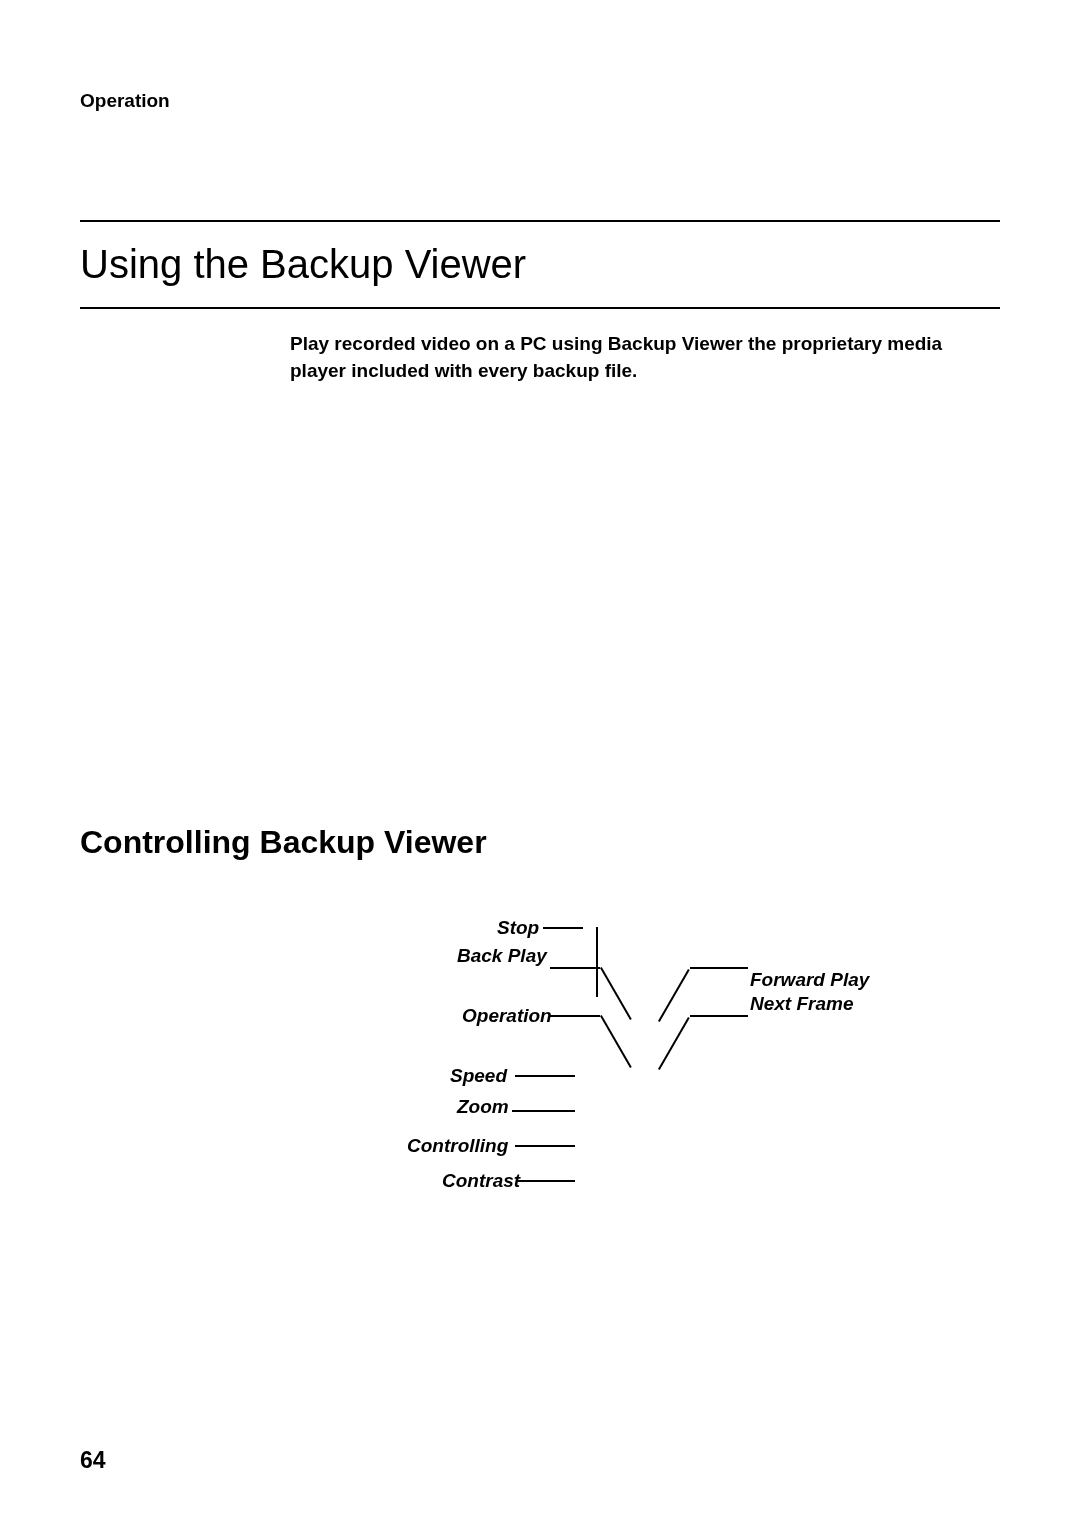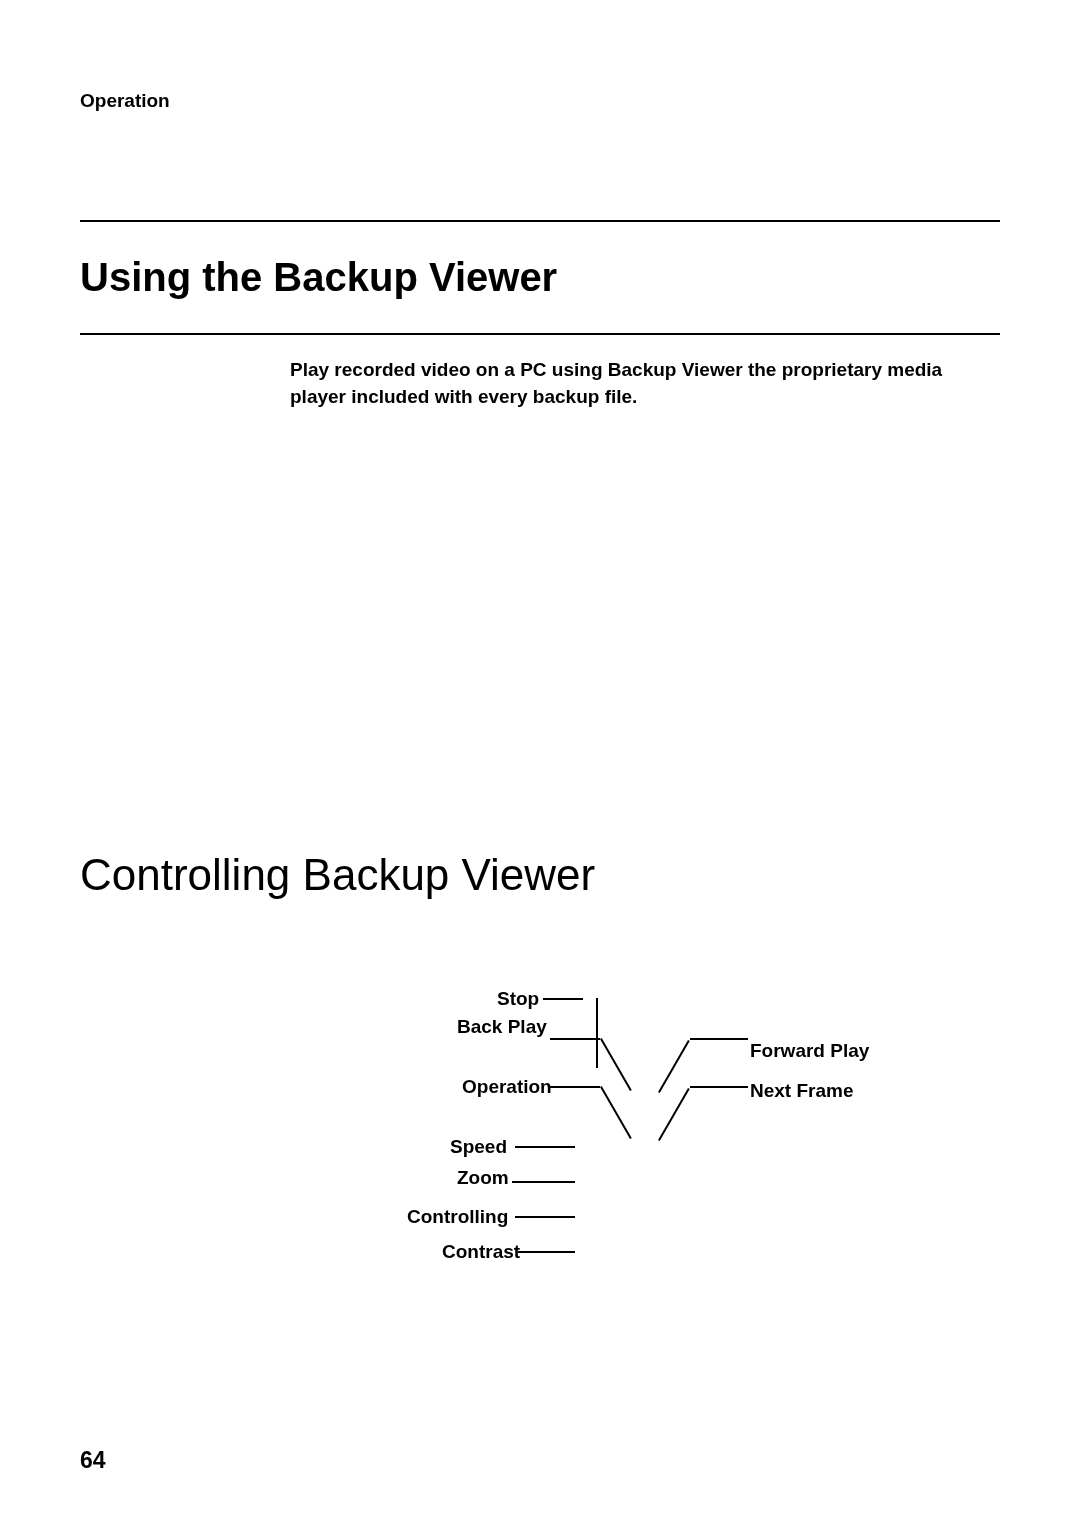--- a/index.html
+++ b/index.html
@@ -21,58 +21,59 @@
       font-weight: bold;
       margin-bottom: 108px;
     }
     .hr-line {
       border: none;
       border-top: 2px solid #000;
       margin: 0;
     }
     .main-title {
       font-size: 40px;
-      font-weight: bold;
-      padding: 33px 0;
+      font-weight: normal;
+      padding: 20px 0;
     }
     .description {
       font-size: 19px;
       font-weight: bold;
       line-height: 1.4;
       padding: 22px 0 0 210px;
       max-width: 920px;
     }
     .sub-title {
-      font-size: 44px;
-      font-weight: normal;
+      font-size: 32px;
+      font-weight: bold;
       padding-top: 440px;
       padding-left: 0;
-      margin-bottom: 88px;
+      margin-bottom: 56px;
     }
     .diagram-area {
       position: relative;
       width: 100%;
       height: 350px;
       margin-top: 20px;
+      font-style: italic;
     }
     .label {
       position: absolute;
       font-size: 19px;
       font-weight: bold;
       white-space: nowrap;
     }
     .lbl-stop { top: 0px; left: 417px; }
     .lbl-backplay { top: 28px; left: 377px; }
     .lbl-previous { top: 88px; left: 382px; }
     .lbl-speed { top: 148px; left: 370px; }
     .lbl-zoom { top: 179px; left: 377px; }
     .lbl-brightness { top: 218px; left: 327px; }
     .lbl-contrast { top: 253px; left: 362px; }
     .lbl-forwardplay { top: 52px; left: 670px; }
-    .lbl-nextframe { top: 92px; left: 670px; }
+    .lbl-nextframe { top: 76px; left: 670px; }
 
     .line {
       position: absolute;
       background: #000;
     }
 
     
     .hl-stop { top: 10px; left: 463px; width: 40px; height: 1.5px; }
     .hl-backplay { top: 50px; left: 470px; width: 50px; height: 1.5px; }
     .hl-previous { top: 98px; left: 470px; width: 50px; height: 1.5px; }

